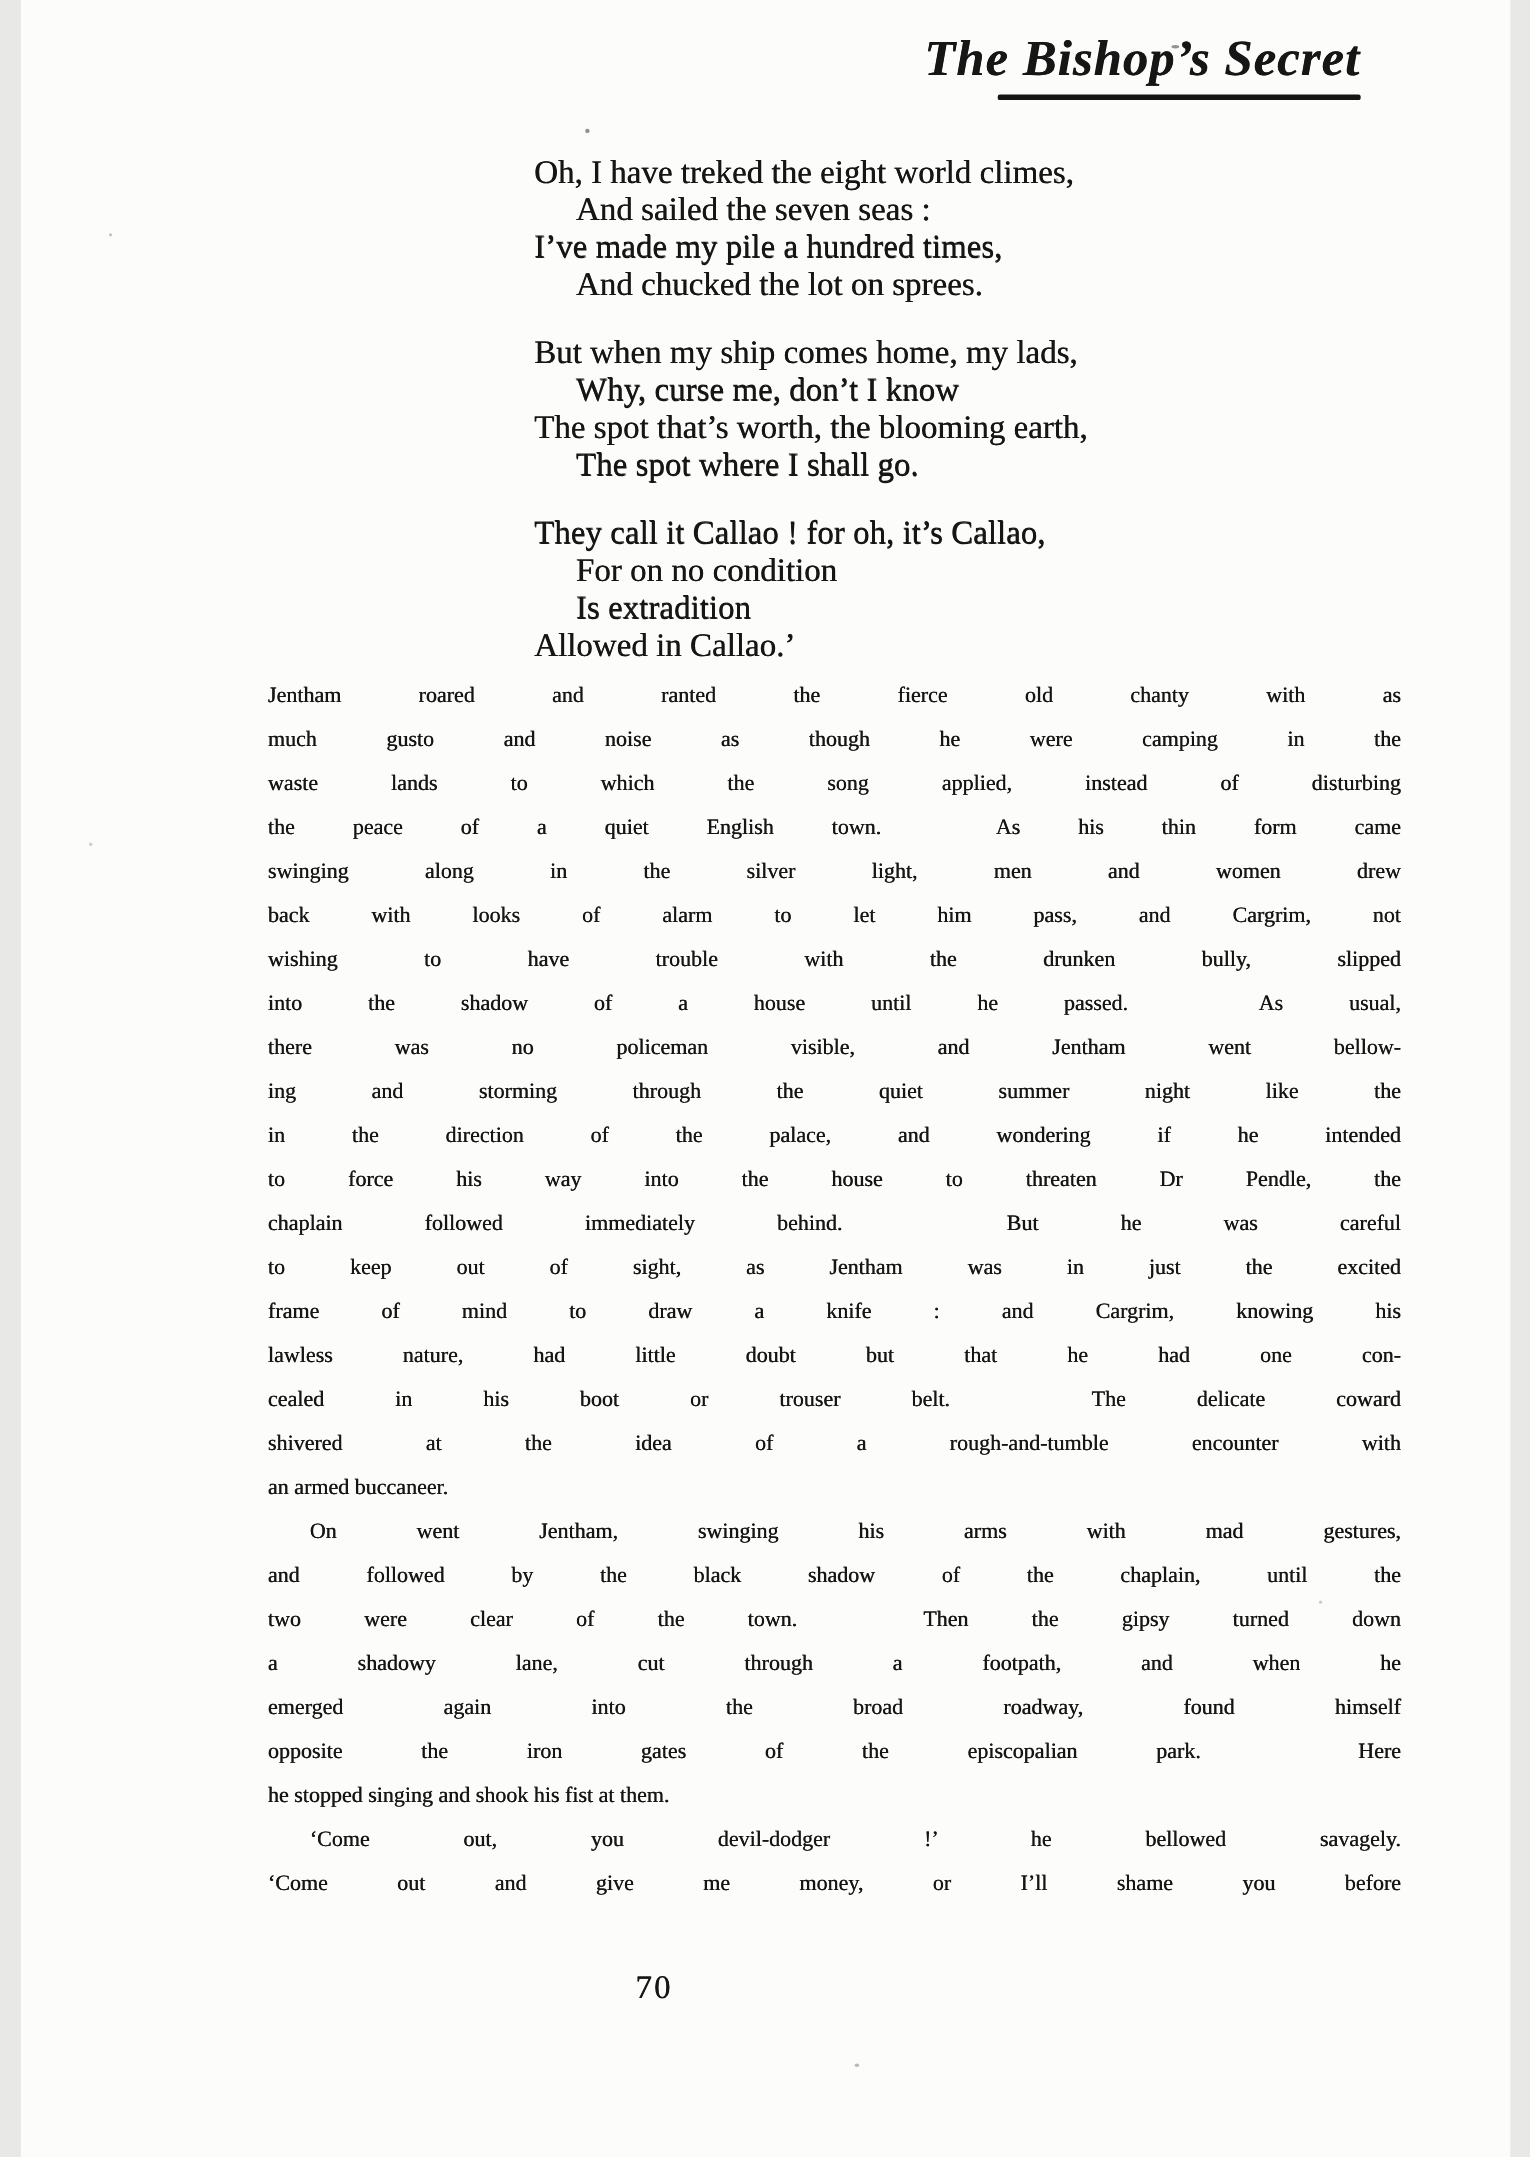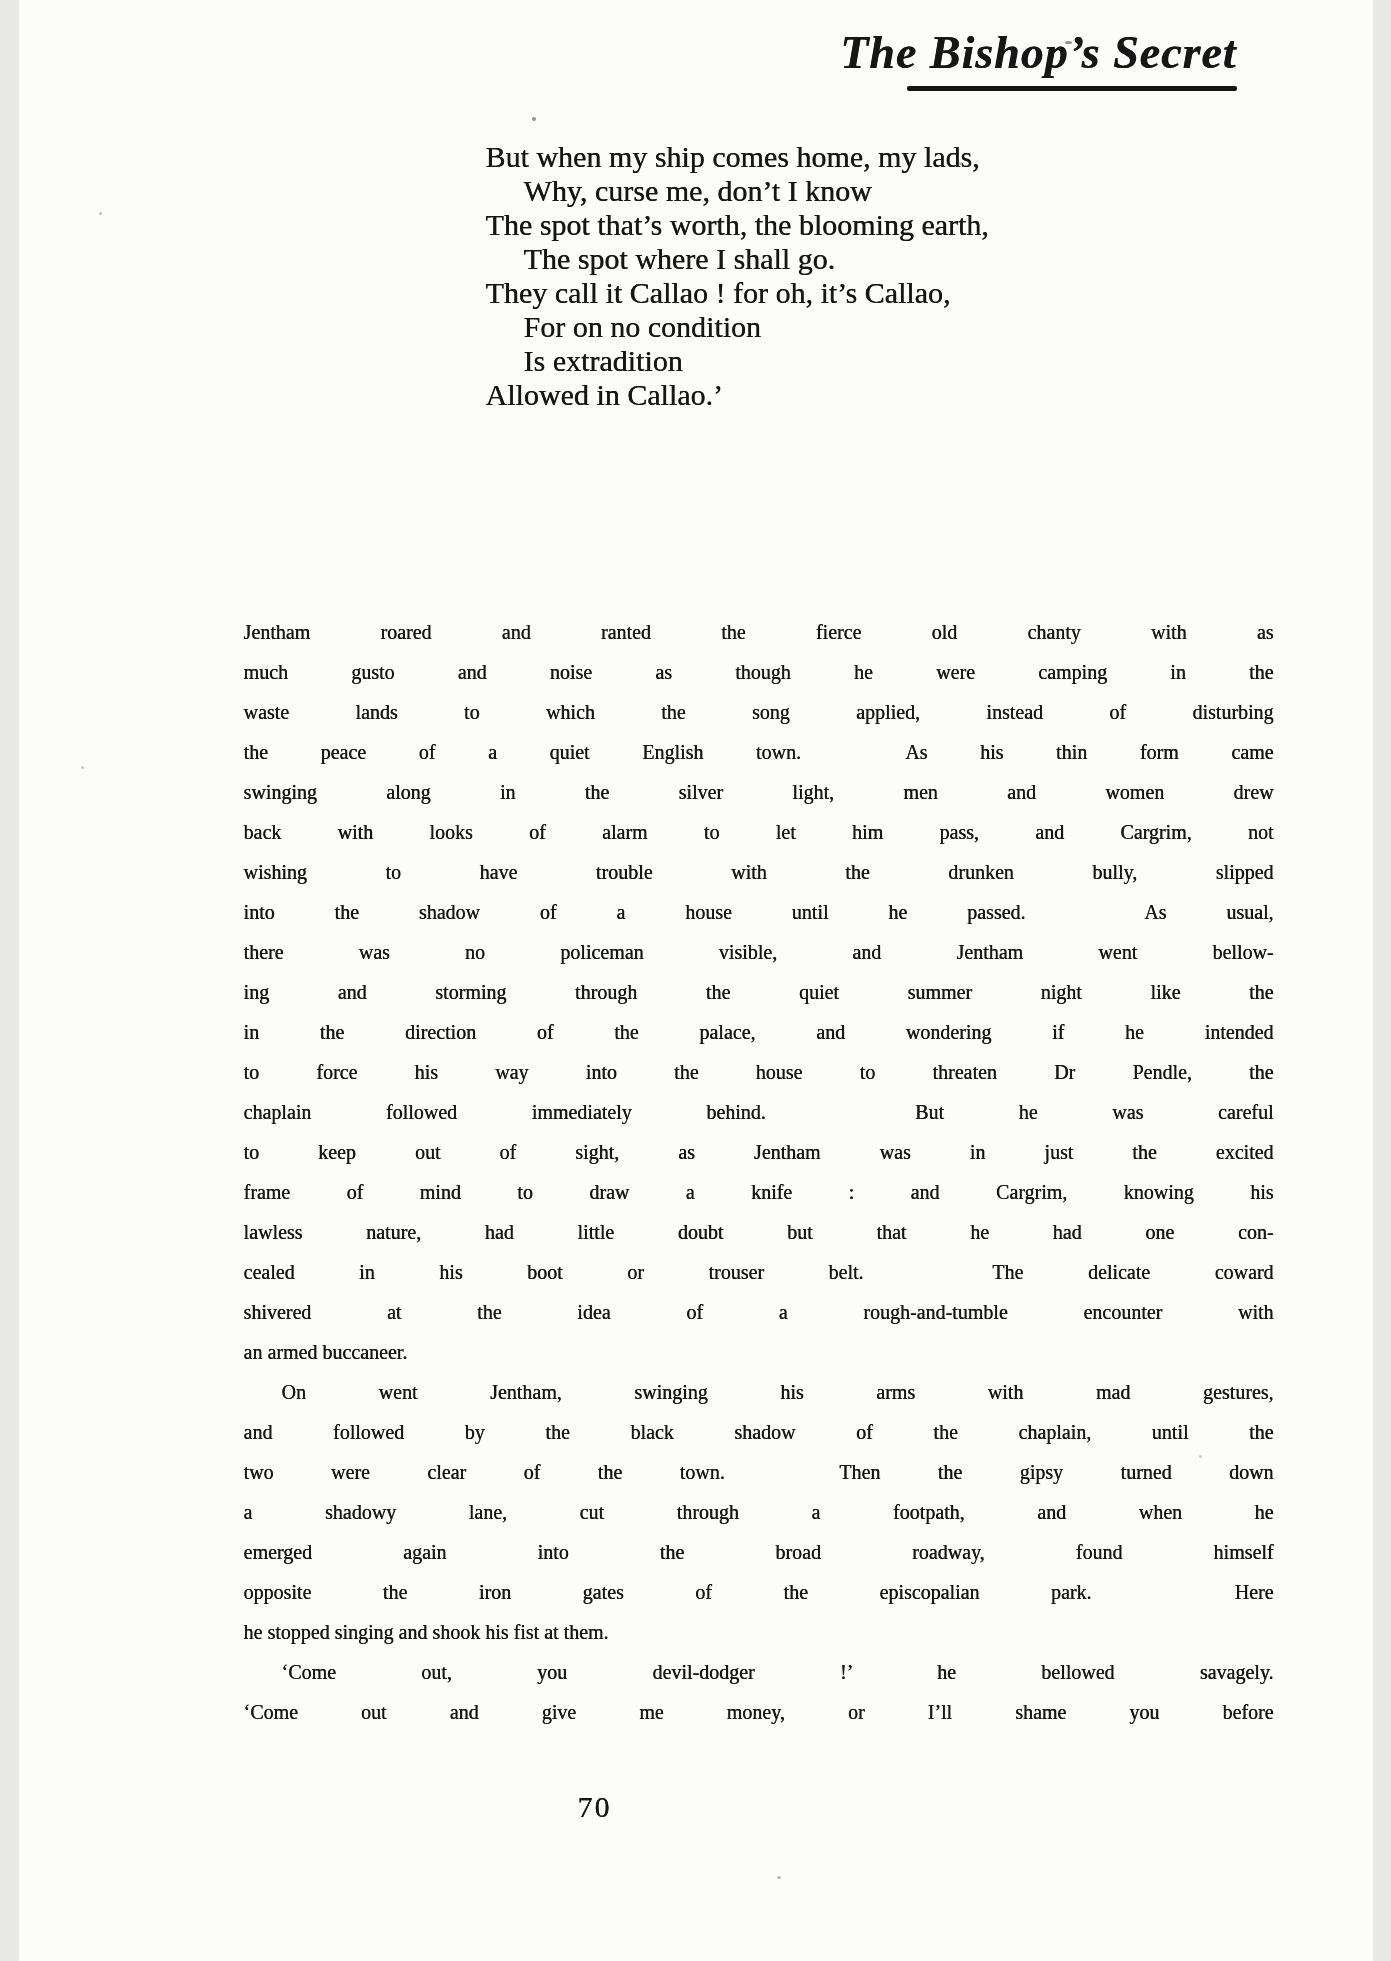--- a/index.html
+++ b/index.html
@@ -36,21 +36,21 @@
   }
   
   .poem {
     position: absolute;
     left: 467px;
     top: 140px;
     font-size: 30px;
     line-height: 34px;
     text-shadow: 0.35px 0.35px 0 currentColor;
   }
-  .stanza + .stanza { }
+  .stanza + .stanza { margin-top: 28px; }
   .pline { white-space: nowrap; }
   .pline.ind { padding-left: 38px; }
   
   .body-text {
     position: absolute;
     left: 225px;
     top: 612px;
     width: 1030px;
     font-size: 20px;
     line-height: 40px;
@@ -90,20 +90,26 @@
 </style>
 </head>
 <body>
 
 <div class="page">
 
   <div class="running-title">The Bishop’s Secret</div>
   <div class="title-rule"></div>
 
   <section class="poem">
+    <div class="stanza">
+      <div class="pline">Oh, I have treked the eight world climes,</div>
+      <div class="pline ind">And sailed the seven seas :</div>
+      <div class="pline">I’ve made my pile a hundred times,</div>
+      <div class="pline ind">And chucked the lot on sprees.</div>
+    </div>
     <div class="stanza">
       <div class="pline">But when my ship comes home, my lads,</div>
       <div class="pline ind">Why, curse me, don’t I know</div>
       <div class="pline">The spot that’s worth, the blooming earth,</div>
       <div class="pline ind">The spot where I shall go.</div>
     </div>
     <div class="stanza">
       <div class="pline">They call it Callao ! for oh, it’s Callao,</div>
       <div class="pline ind">For on no condition</div>
       <div class="pline ind">Is extradition</div>

